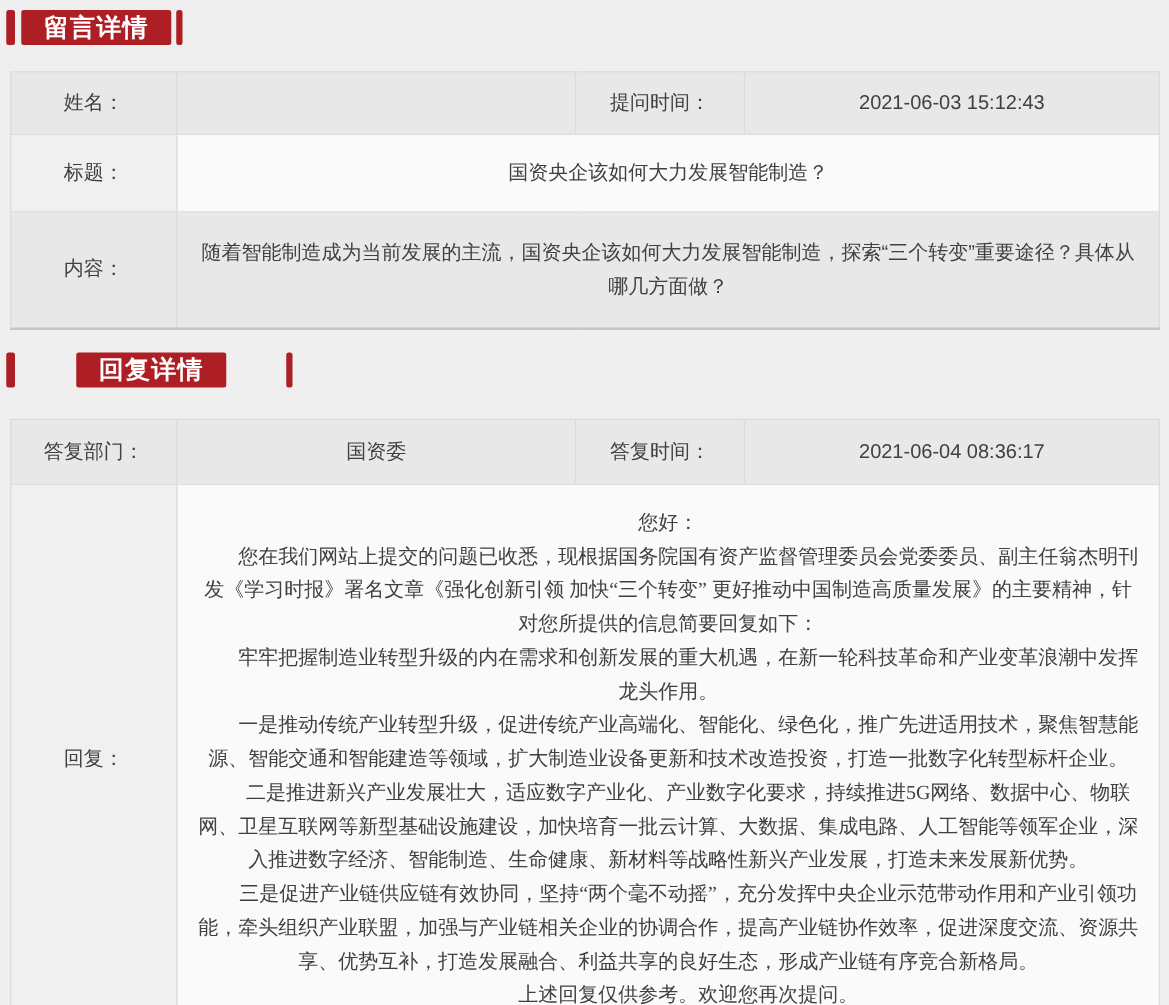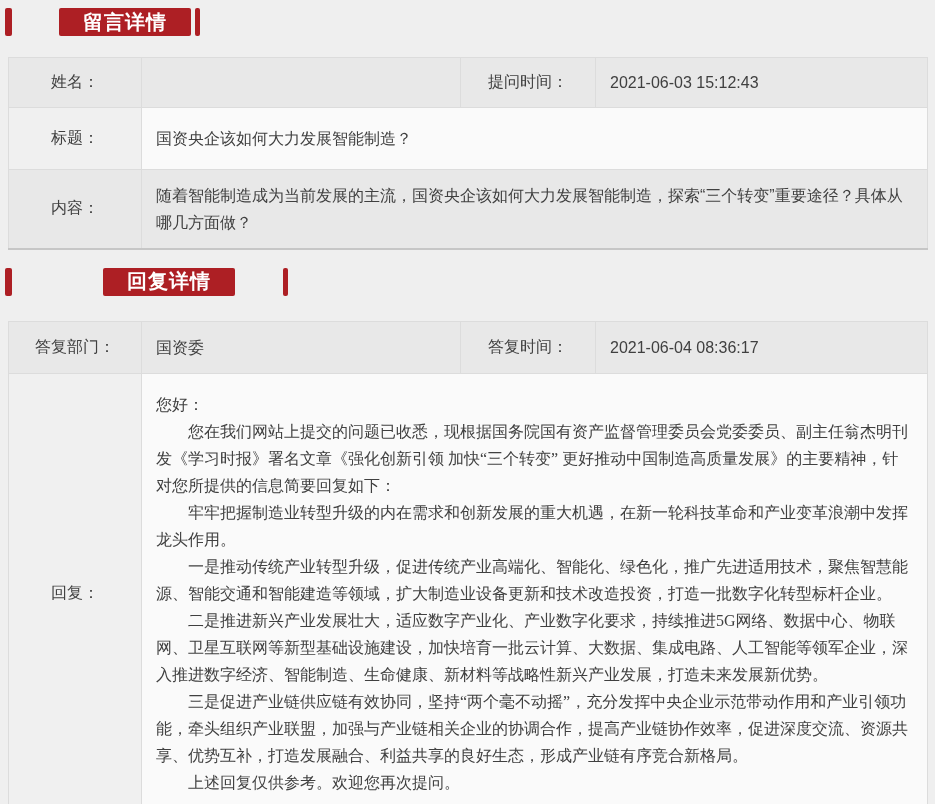--- a/index.html
+++ b/index.html
@@ -24,44 +24,44 @@
   .page{width:935px;height:804px;position:relative;}
 
   
   .sec-head{display:flex;align-items:center;height:28px;margin-left:5px;}
   .sec-head.first{padding-top:0;margin-top:8px;}
   .sec-head.second{margin-top:18px;gap:44px;}
   .bar{background:var(--accent-red);height:28px;border-radius:2px;}
   .bar.left{width:7px;margin-right:5px;}
   .bar.right{width:5px;margin-left:4px;}
   .head-box{
-    width:132px;height:28px;background:var(--accent-red);
+    width:120px;height:28px;background:var(--accent-red);
     color:#ffffff;font-size:20px;font-weight:bold;
     display:flex;align-items:center;justify-content:center;
-    letter-spacing:1px;border-radius:2px;margin-left:42px;
+    letter-spacing:1px;border-radius:2px;
   }
 
   table.detail{
     width:919px;margin:16px 8px;
     border-collapse:collapse;table-layout:fixed;
     border:1px solid var(--table-edge);
     border-bottom:2px solid #c6c6c6;
   }
   table.t1{margin-top:21px;}
   table.t2{margin-top:25px;}
   td{
     border:1px solid var(--cell-border);
     font-size:16px;color:var(--text);
     vertical-align:middle;
   }
   tr.grey  td{background:var(--row-grey);}
   tr.light td{background:var(--row-light);}
   tr.light td.label{background:var(--label-light);}
   td.label{text-align:center;}
-  td.value{padding:6px 14px;text-align:left;line-height:27px;}
+  td.value{padding:6px 14px;text-align:center;line-height:27px;}
   .reply-cell{padding:10px 14px 8px 14px;}
   .reply-cell p{margin:0;line-height:27px;font-size:16px;font-family:Liberation Serif, serif;}
 </style>
 </head>
 <body>
 
 <div class="page">
 
   <div class="sec-head first">
     <div class="bar left"></div>
@@ -80,21 +80,21 @@
         <tr class="grey" style="height:50px;">
       <td class="label">姓名：</td>
       <td class="value"></td>
       <td class="label">提问时间：</td>
       <td class="value">2021-06-03 15:12:43</td>
     </tr>
     <tr class="light" style="height:62px;">
       <td class="label">标题：</td>
       <td class="value" colspan="3">国资央企该如何大力发展智能制造？</td>
     </tr>
-    <tr class="grey" style="height:79px;">
+    <tr class="grey" style="height:93px;">
       <td class="label">内容：</td>
       <td class="value" colspan="3">随着智能制造成为当前发展的主流，国资央企该如何大力发展智能制造，探索“三个转变”重要途径？具体从哪几方面做？</td>
     </tr>
   </tbody>
     </table>
 
   <div class="sec-head second">
     <div class="bar left"></div>
     <div class="head-box">回复详情</div>
     <div class="bar right"></div>

